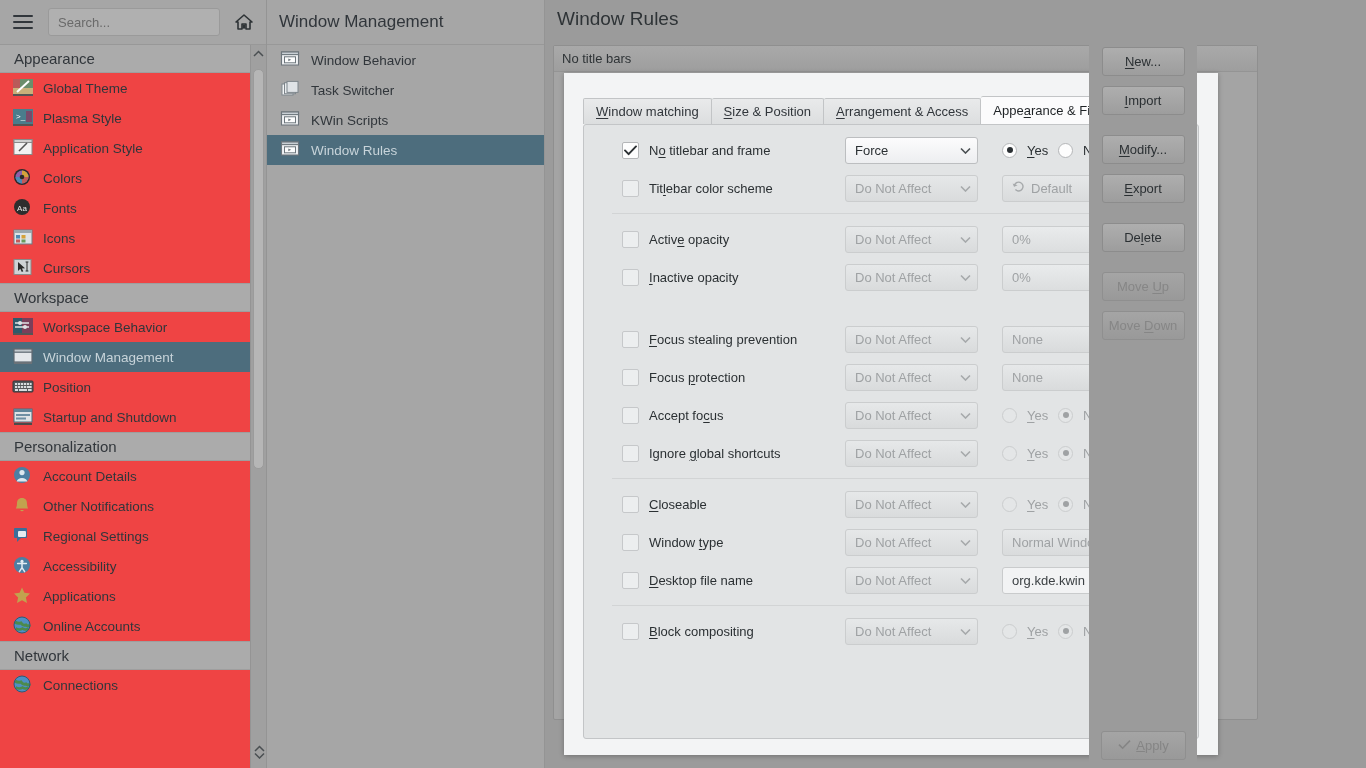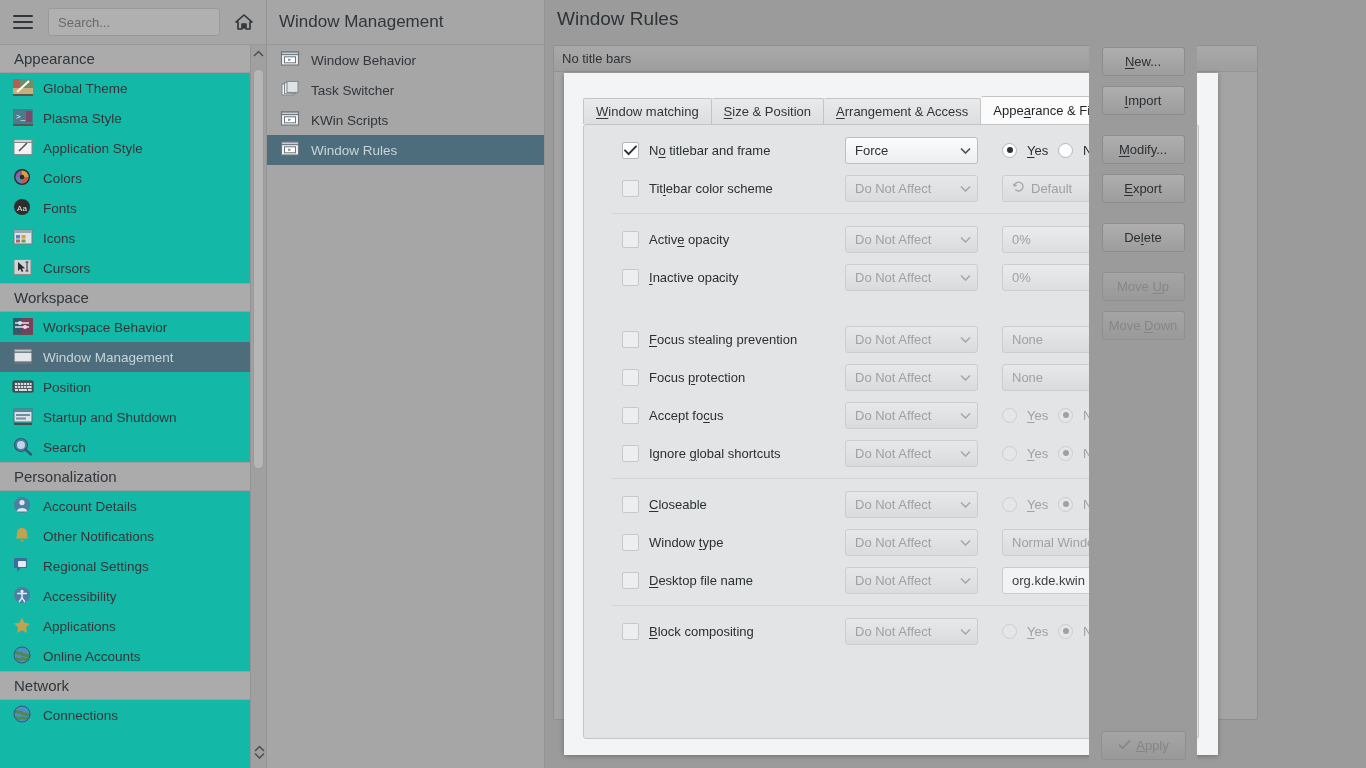--- a/index.html
+++ b/index.html
@@ -42,21 +42,21 @@
     padding: 0 9px; color: #6a6a6a; font-size: 13px;
     cursor: text;
   }
   .home-btn {
     width: 28px; height: 28px; flex: 0 0 28px;
     display: flex; align-items: center; justify-content: center;
     cursor: pointer;
   }
   .sb-scrollarea {
     flex: 1 1 auto; position: relative; overflow: hidden;
-    background: #14b8a6;
+    background: #ef4444;
   }
   .sb-list { padding: 0; }
   .sb-group {
     font-size: 15px; font-weight: normal; color: #31363b;
     padding: 5px 0 5px 14px;
     background: #ababab;
     border-top: 1px solid #9e9e9e;
     border-bottom: 1px solid #9e9e9e;
   }
   .sb-group.first { border-top: none; }
@@ -408,28 +408,20 @@
           </div>
           <div class="sb-item">
             <span class="ic"><svg width="22" height="19" viewBox="0 0 22 19">
                 <rect x="2" y="2" width="18" height="13" fill="#dfe3e6" stroke="#4a6b7d"></rect>
                 <rect x="2" y="2" width="18" height="3" fill="#5e8499"></rect>
                 <rect x="4" y="7" width="14" height="2" fill="#6f8fa3"></rect>
                 <rect x="4" y="10.5" width="10" height="2" fill="#6f8fa3"></rect>
                 <rect x="2" y="16" width="18" height="2" fill="#4a4a4a"></rect>
               </svg></span>
             <span>Startup and Shutdown</span>
-          </div>
-          <div class="sb-item">
-            <span class="ic"><svg width="22" height="19" viewBox="0 0 22 19">
-                <circle cx="9" cy="8" r="6.5" fill="#4c7fa3" stroke="#2f5a75" stroke-width="1.2"></circle>
-                <circle cx="9" cy="8" r="4" fill="#bfd6e4"></circle>
-                <path d="M13.6 12.6 L19 17.5" stroke="#2f5a75" stroke-width="2.4" stroke-linecap="round"></path>
-              </svg></span>
-            <span>Search</span>
           </div>
           <div class="sb-group">Personalization</div>
           <div class="sb-item">
             <span class="ic"><svg width="22" height="19" viewBox="0 0 22 19">
                 <circle cx="10" cy="9" r="8" fill="#4c7fa3"></circle>
                 <circle cx="10" cy="6.6" r="2.6" fill="#dde8ef"></circle>
                 <path d="M4.6 15.6 a5.6 5 0 0 1 10.8 0 Z" fill="#dde8ef"></path>
               </svg></span>
             <span>Account Details</span>
           </div>

